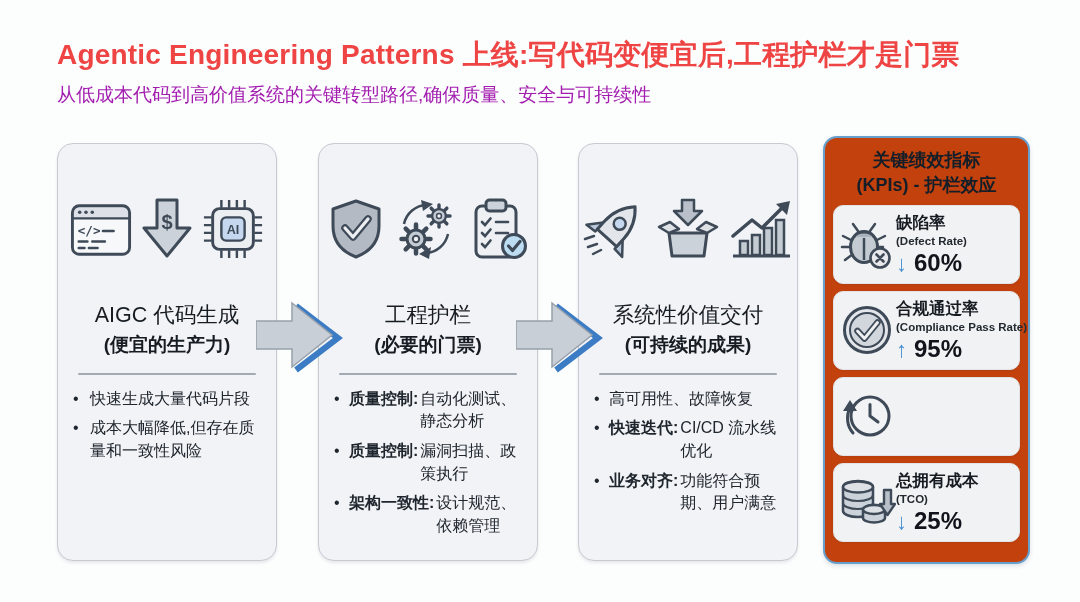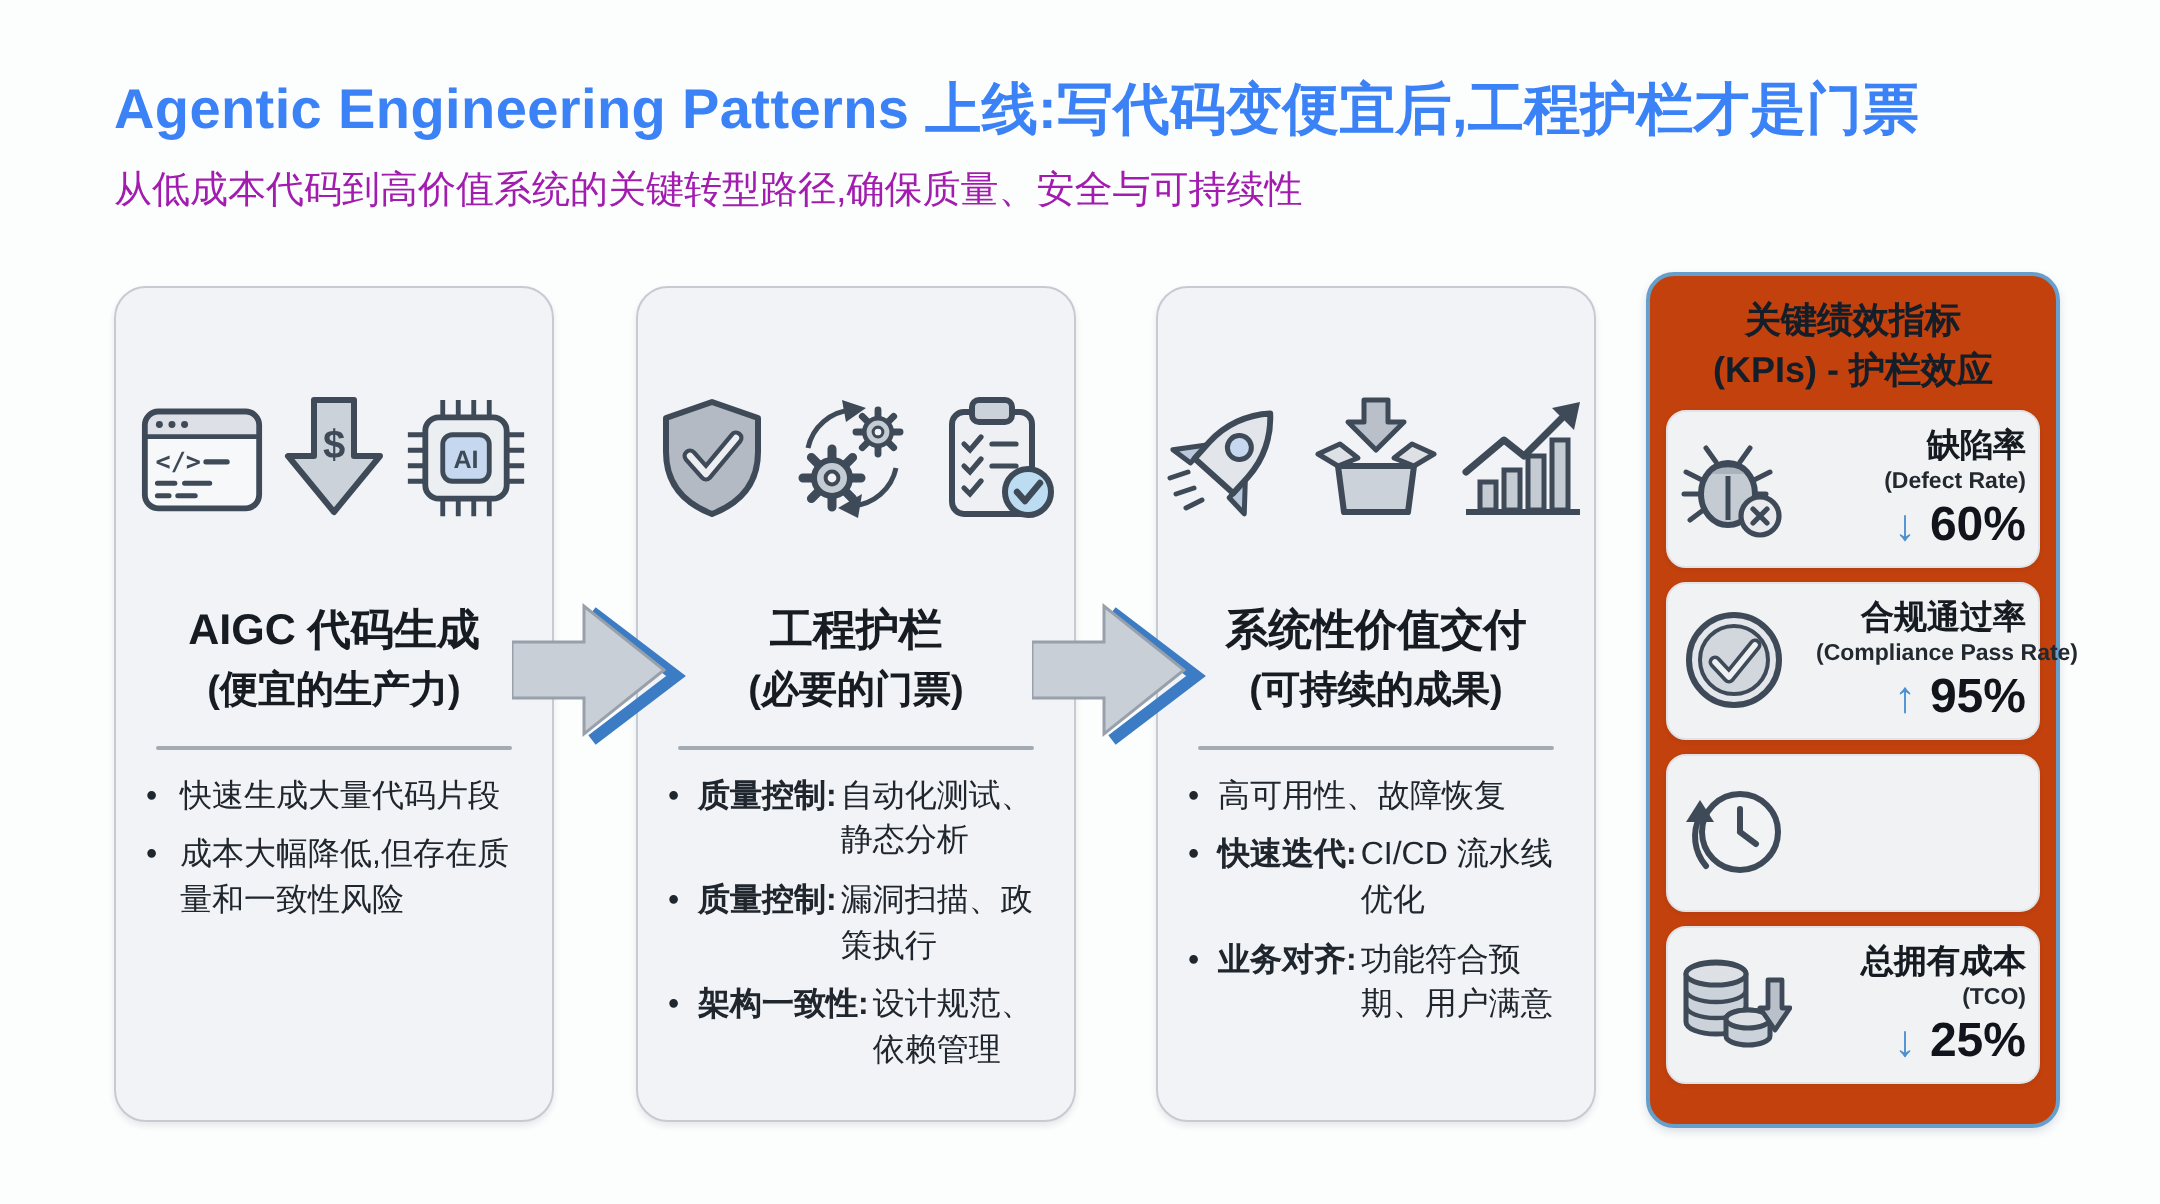--- a/index.html
+++ b/index.html
@@ -1,46 +1,46 @@
 <!DOCTYPE html>
 <html><head>
 <meta charset="utf-8">
 <style>
   * { margin:0; padding:0; box-sizing:border-box; }
   html,body { background:#ffffff; }
   body { font-family:"Liberation Sans","DejaVu Sans",sans-serif; color:#1b2129; }
   .canvas { position:relative; width:1080px; height:602px; background:#fcfdfd; overflow:hidden; }
 
-  .title { position:absolute; left:57px; top:36px; font-size:28px; font-weight:bold; color:#3b82f6; letter-spacing:.2px; }
+  .title { position:absolute; left:57px; top:36px; font-size:28px; font-weight:bold; color:#ef4444; letter-spacing:.2px; }
   .subtitle { position:absolute; left:57px; top:82px; font-size:19px; color:#a21caf; }
 
   .card { position:absolute; top:143px; width:220px; height:418px; background:#f1f3f6;
           border:1.5px solid #c6cbd2; border-radius:16px; box-shadow:0 2px 3px rgba(40,50,70,.10); }
   .card-1 { left:57px; } .card-2 { left:318px; } .card-3 { left:578px; }
   .card-icons { display:flex; justify-content:center; align-items:center; gap:9px; margin-top:50px; height:74px; }
-  .card-title { text-align:center; font-size:21.5px; font-weight:bold; margin-top:32px; color:#171c23; }
+  .card-title { text-align:center; font-size:21.5px; font-weight:normal; margin-top:32px; color:#171c23; }
   .card-sub { text-align:center; font-size:19px; font-weight:bold; margin-top:3px; color:#171c23; }
   .divider { height:1.5px; background:#a2aab4; width:178px; margin:15px auto 13px; border-radius:1px; }
   .bullets { padding:0 13px 0 15px; }
   .bullet { display:flex; font-size:16px; line-height:1.42; color:#20262e; margin-bottom:7px; }
   .bullet::before { content:"•"; width:15px; flex:none; color:#20262e; }
   .bullet b { font-weight:bold; margin-right:2px; white-space:nowrap; }
 
   .flow-arrow { position:absolute; top:297px; width:88px; height:80px; z-index:3; }
   .flow-arrow-1 { left:256px; } .flow-arrow-2 { left:516px; }
 
   .kpi-panel { position:absolute; left:823px; top:136px; width:207px; height:428px;
                background:#c2410c; border:2px solid #669fcc; border-radius:14px;
                box-shadow:0 2px 4px rgba(40,60,90,.15); }
   .kpi-header { text-align:center; font-size:18px; font-weight:bold; color:#141e28; margin-top:10px; line-height:1.38; }
   .kpi-card { background:#f1f2f4; border:1px solid #e1e3e7; border-radius:10px; margin:7px 8px 0 8px;
               height:79px; display:flex; align-items:center; padding:4px 6px 4px 4px;
               box-shadow:0 1px 2px rgba(40,50,70,.08); }
   .kpi-icon { width:58px; flex:none; display:flex; justify-content:center; align-items:center; }
-  .kpi-text { flex:1; min-width:0; text-align:right;margin-left:12px; }
+  .kpi-text { flex:1; min-width:0; text-align:left; }
   .kpi-name { font-size:16.5px; font-weight:bold; color:#161b22; }
   .kpi-en { font-size:11.5px; font-weight:bold; color:#232930; margin-top:1px; white-space:nowrap; }
   .kpi-value-row { margin-top:2px; font-size:24px; font-weight:bold; color:#11151b; }
   .kpi-dir { color:#4a90d2; margin-right:7px; font-size:22px; font-weight:bold; }
 </style>
 </head>
 <body>
 
 <div class="canvas">
 

